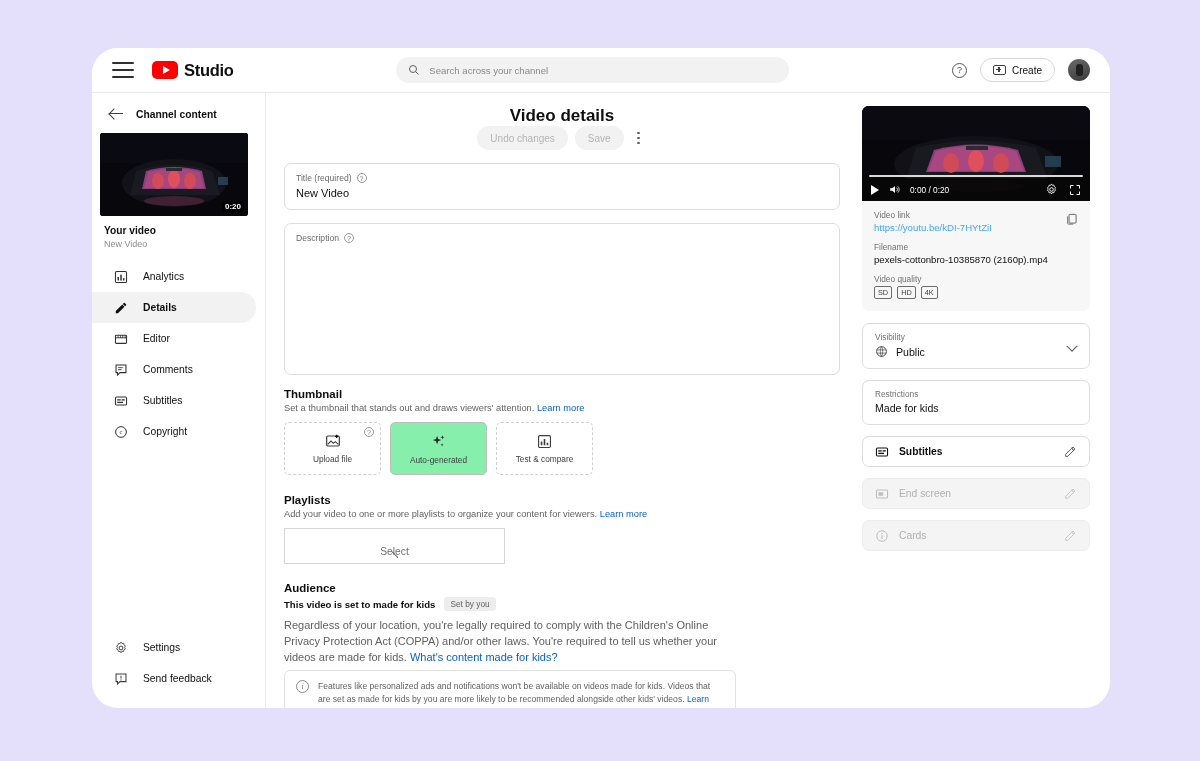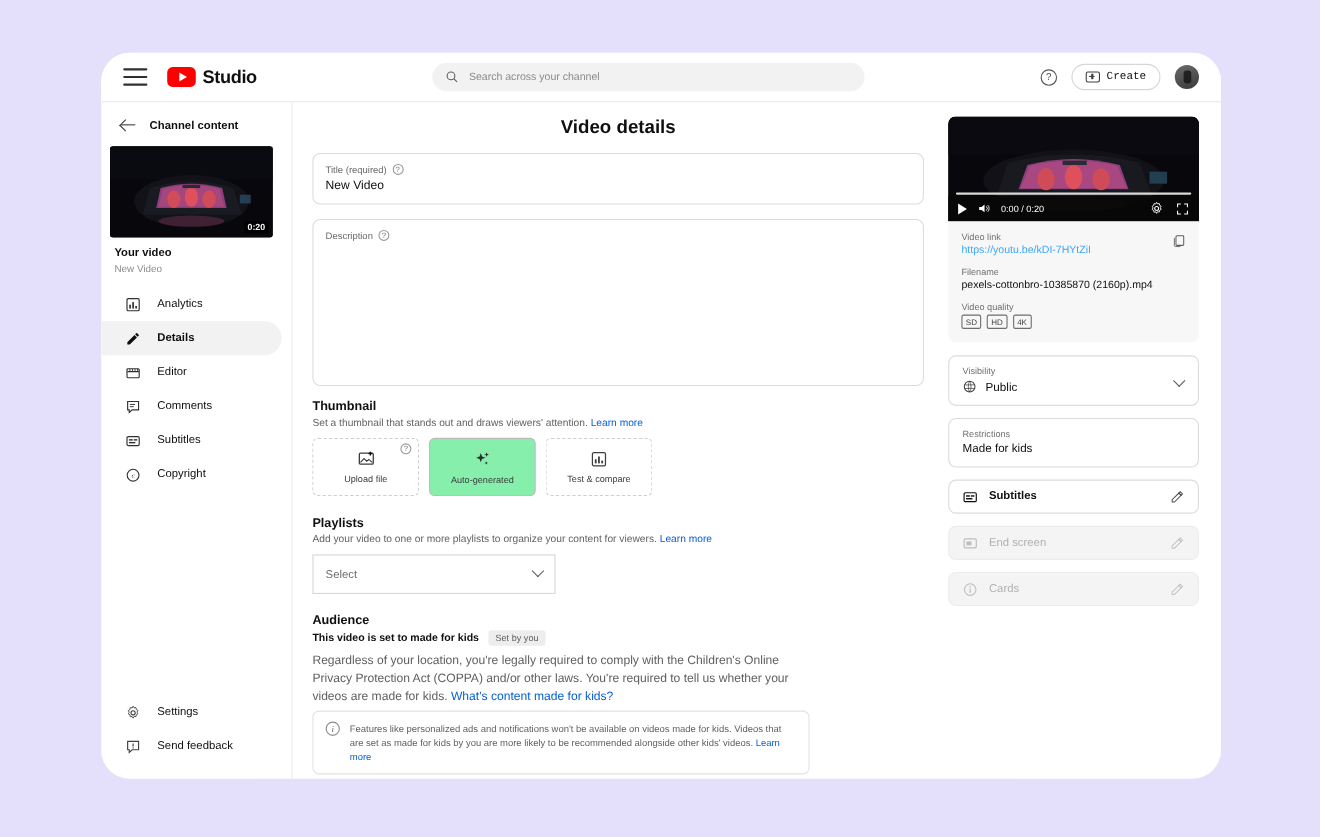--- a/index.html
+++ b/index.html
@@ -35,21 +35,21 @@
   .searchbox{ width:393px; height:26px; background:#f2f2f2; border-radius:13px;
               display:flex; align-items:center; padding:0 12px; gap:9px; }
   .searchbox .ph{ font-size:9.6px; color:#8a8a8a; }
 
   .top-right{ display:flex; align-items:center; gap:13px; }
   .help-ico{ width:15px;height:15px;border:1.3px solid #555;border-radius:50%;
              font-size:9px;color:#555;display:flex;align-items:center;justify-content:center;
              cursor:pointer;}
   .create-btn{ display:flex;align-items:center;gap:6px;height:24px;padding:0 12px;
                border:1px solid #d6d6d6;border-radius:13px;font-size:10px;color:#0f0f0f;
-               cursor:pointer;background:#fff;font-family:Liberation Mono, monospace;}
+               cursor:pointer;background:#fff;}
   .create-ico{ width:13px;height:10px;border:1.3px solid #404040;border-radius:2px;
                position:relative;}
   .create-ico:after{content:"";position:absolute;left:2.5px;top:3.3px;width:5px;height:1.2px;background:#404040;}
   .create-ico:before{content:"";position:absolute;left:4.4px;top:1.4px;width:1.2px;height:5px;background:#404040;}
   .avatar{ width:22px;height:22px;border-radius:50%;
            background:linear-gradient(160deg,#6b6b6b,#3a3a3a);
            display:flex;align-items:center;justify-content:center;cursor:pointer;}
   .avatar .person{ width:7px;height:12px;border-radius:3px;background:#171717;opacity:.85; }
 
   
@@ -109,21 +109,21 @@
   .thumb-opts{ display:flex;gap:9px;margin-bottom:19px; }
   .topt{ width:97px;height:53px;border:1.4px dashed #cfcfcf;border-radius:5px;
          display:flex;flex-direction:column;align-items:center;justify-content:center;gap:5px;
          position:relative;cursor:pointer;background:#fff;}
   .topt.sel{ background:#86efac;border-style:solid;border-color:#bdbdbd; }
   .topt .tl{ font-size:8.3px;color:#3d3d3d; }
   .topt .corner-q{ position:absolute;top:4px;right:6px; }
 
   .select-box{ width:221px;height:31px;border:1px solid #d6d6d6;border-radius:0;
                display:flex;align-items:center;justify-content:space-between;padding:17px 11px;
-               font-size:10.3px;color:#6d6d6d;margin-bottom:18px;cursor:pointer;}
+               font-size:10.3px;color:#6d6d6d;margin-bottom:18px;cursor:pointer;flex-direction:column;}
   .chev{ width:8px;height:8px;border-right:1.4px solid #5c5c5c;border-bottom:1.4px solid #5c5c5c;
          transform:rotate(45deg) translate(-2px,-2px); }
 
   .aud-line{ display:flex;align-items:center;gap:9px;margin-bottom:7px; }
   .aud-line .at{ font-size:9.6px;font-weight:bold;color:#0f0f0f; }
   .badge{ background:#ededed;color:#5f5f5f;font-size:8.3px;padding:2px 6px;border-radius:3px; }
   .legal{ font-size:11px;color:#5f5f5f;line-height:1.45;margin-bottom:4px;width:443px; }
   .infobox{ border:1px solid #e2e2e2;border-radius:6px;padding:9px 11px;display:flex;gap:9px;
             width:452px;background:#fff;}
   .info-ico{ width:13px;height:13px;border:1.2px solid #8b8b8b;border-radius:50%;flex:none;
@@ -313,20 +313,29 @@
               </svg>
           </span>
           <span class="lbl">Send feedback</span>
         </div>
       </div>
     </div>
 
     <div class="center">
       <div class="page-head">
         <div class="page-title">Video details</div>
+        <div class="head-actions">
+          <div class="pill">Undo changes</div>
+          <div class="pill">Save</div>
+          <div class="kebab">
+              <i></i>
+              <i></i>
+              <i></i>
+            </div>
+        </div>
       </div>
 
       <div class="field">
         <div class="flabel">
           <span>Title (required)</span>
           <span class="qmark">?</span>
         </div>
         <div class="fvalue">New Video</div>
       </div>
 

